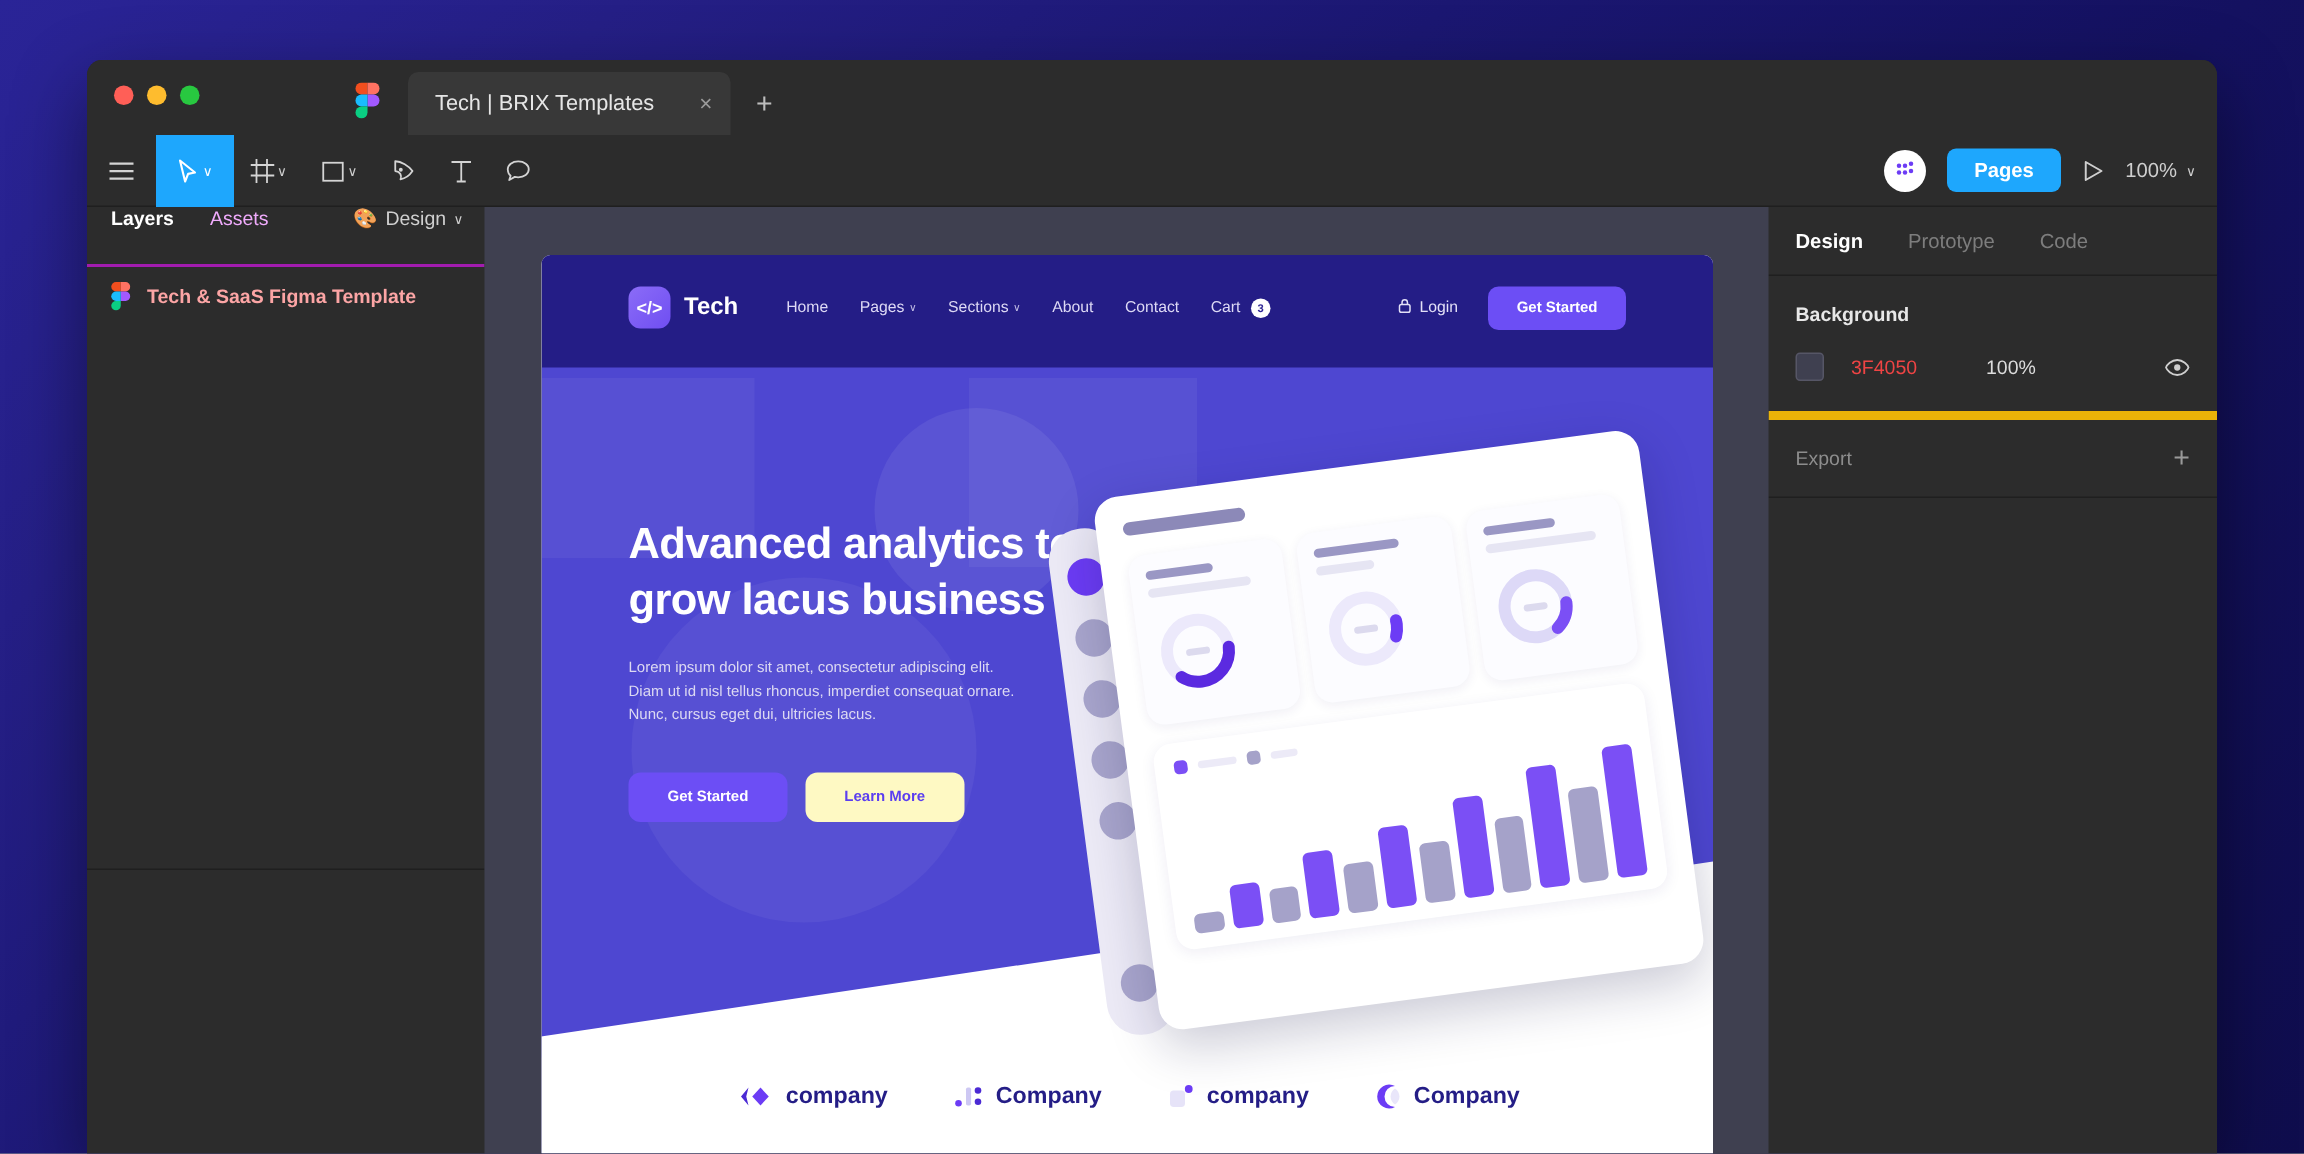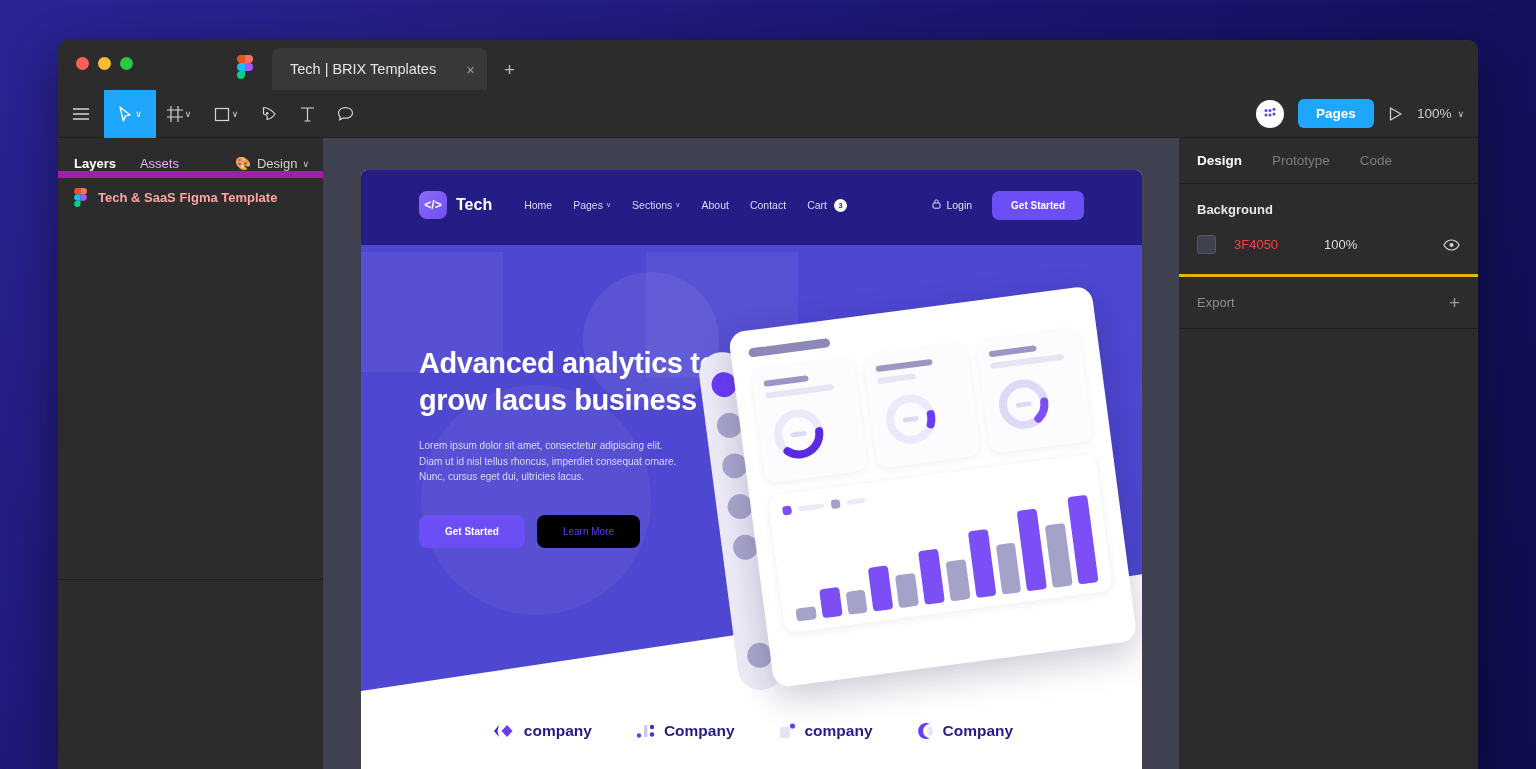--- a/index.html
+++ b/index.html
@@ -90,23 +90,23 @@
     padding: 7px 18px; border-radius: 6px; border: none;
     cursor: pointer;
   }
   .present { color: #cfcfcf; cursor: pointer; display: flex; }
   .zoom-ctl { display: flex; align-items: center; gap: 6px; color: #cfcfcf; font-size: 13.5px; cursor: pointer; }
   
   .work { display: flex; height: 631px; }
   
   .left-panel { width: 265px; background: #2c2c2c; display: flex; flex-direction: column; }
   .lp-tabs {
-    height: 40px; display: flex; align-items: flex-end;
+    height: 40px; display: flex; align-items: flex-start;
     padding: 0 16px; gap: 24px; position: relative;
-    border-bottom: 7px solid #a21caf;
+    border-bottom: 2px solid #a21caf;
   }
   .lp-tab { font-size: 13px; cursor: pointer; }
   .lp-tab.active { color: #fff; font-weight: bold; }
   .lp-tab.inactive { color: #f0abfc; }
   .lp-design { position: absolute; right: 14px; display: flex; align-items: center; gap: 5px; color: #d0d0d0; font-size: 13px; cursor: pointer; }
   .layer-row {
     display: flex; align-items: center; gap: 11px;
     padding: 10px 16px; cursor: pointer;
   }
   .layer-name { color: #fca5a5; font-size: 13px; font-weight: bold; }
@@ -120,21 +120,21 @@
     border-radius: 6px 6px 0 0;
     overflow: hidden;
     background: #fff;
   }
   
   .right-panel { width: 299px; background: #2c2c2c; }
   .rp-tabs { height: 46px; display: flex; align-items: center; gap: 30px; padding: 0 18px; border-bottom: 1px solid #1f1f1f; }
   .rp-tab { font-size: 13.5px; cursor: pointer; }
   .rp-tab.active { color: #fff; font-weight: bold; }
   .rp-tab.inactive { color: #7d7d7d; }
-  .rp-sec { padding: 18px 18px 20px; border-bottom: 3px solid #eab308; }
+  .rp-sec { padding: 18px 18px 20px; border-bottom: 6px solid #eab308; }
   .rp-title { color: #e8e8e8; font-size: 13px; font-weight: bold; margin-bottom: 18px; }
   .rp-color-row { display: flex; align-items: center; }
   .swatch { width: 19px; height: 19px; background: #3f4050; border-radius: 3px; border: 1px solid #565666; cursor: pointer; }
   .rp-hex { color: #ef4444; font-size: 13px; margin-left: 18px; width: 90px; cursor: pointer; }
   .rp-op { color: #dcdcdc; font-size: 13px; cursor: pointer; }
   .rp-eye { margin-left: auto; color: #cfcfcf; cursor: pointer; display: flex; }
   .rp-export { padding: 16px 18px; display: flex; align-items: center; border-bottom: 1px solid #1f1f1f; }
   .rp-export-label { color: #8d8d8d; font-size: 13px; }
   .rp-plus { margin-left: auto; color: #9a9a9a; font-size: 19px; line-height: 1; cursor: pointer; }
   
@@ -205,21 +205,21 @@
     color: #fff; font-size: 29px; font-weight: bold;
     line-height: 1.26; letter-spacing: -.4px;
   }
   .hero-p { color: #dcd9f2; font-size: 10px; line-height: 1.55; margin-top: 20px; }
   .hero-btns { display: flex; gap: 12px; margin-top: 30px; }
   .btn-primary {
     background: #6c4ef5; color: #fff; font-size: 10px; font-weight: bold;
     padding: 11px 26px; border-radius: 8px; border: none; cursor: pointer;
   }
   .btn-secondary {
-    background: #000000; color: #5b3ef0; font-size: 10px; font-weight: normal;
+    background: #fef9c3; color: #5b3ef0; font-size: 10px; font-weight: bold;
     padding: 11px 26px; border-radius: 8px; border: none; cursor: pointer;
   }
   
   .dash {
     position: absolute; left: 355px; top: 140px;
     width: 400px; height: 360px;
     transform: rotate(-7.5deg);
     z-index: 4;
   }
   .dash-rail {

